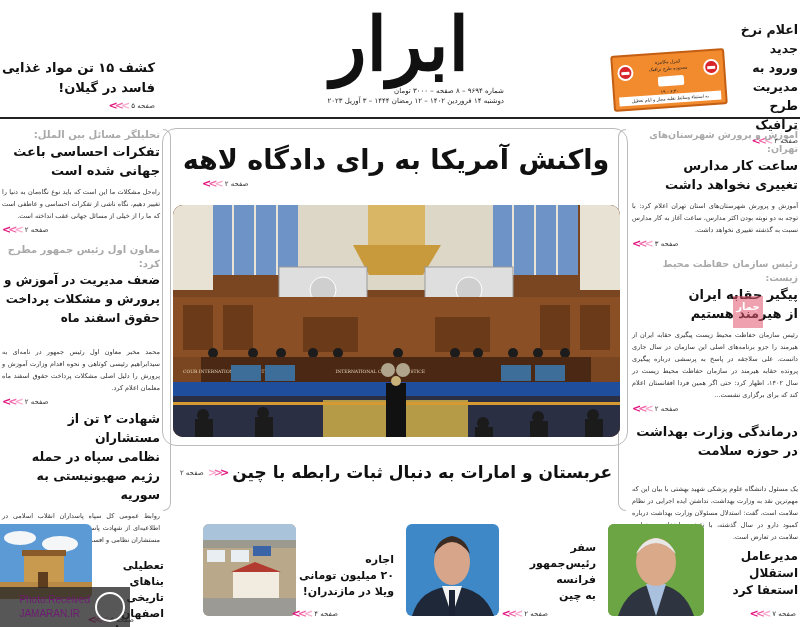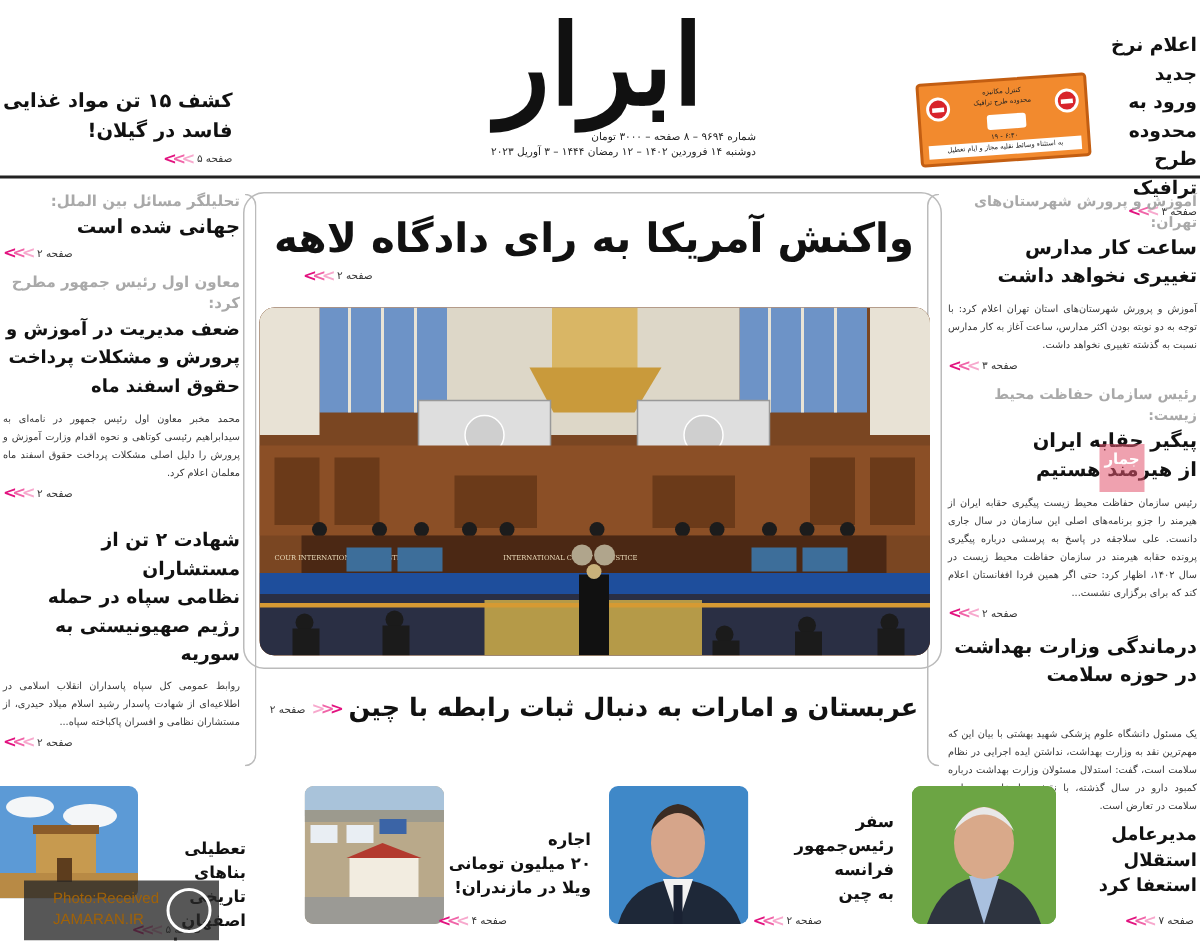--- a/index.html
+++ b/index.html
@@ -32,21 +32,21 @@
   .sign .strip { position: absolute; left: 4px; right: 4px; bottom: 3px; height: 9px; background: #fff; font-size: 4.5px; line-height: 9px; text-align: center; color: #222; }
   .sign .cam { position: absolute; left: 44px; top: 22px; width: 26px; height: 10px; background: #fff; border-radius: 2px; }
 
   
   .main-box { left: 162px; top: 128px; width: 466px; height: 318px; border: 1px solid #bbb; border-radius: 14px; }
   .court { left: 173px; top: 205px; width: 447px; height: 232px; border-radius: 10px; overflow: hidden; background: #6e3f1f; }
   .side-sep-l { left: 163px; top: 129px; width: 8px; height: 382px; border: 1px solid #bbb; border-left: none; border-radius: 0 12px 12px 0; }
   .side-sep-r { left: 618px; top: 129px; width: 8px; height: 382px; border: 1px solid #bbb; border-right: none; border-radius: 12px 0 0 12px; }
 
   .thumb { border-radius: 6px; overflow: hidden; }
-  .watermark { left: 16px; top: 587px; width: 130px; height: 40px; background: rgba(40,40,40,0.78); color: #a16207; display: flex; align-items: center; }
+  .watermark { left: 0; top: 587px; width: 130px; height: 40px; background: rgba(40,40,40,0.78); color: #701a75; display: flex; align-items: center; }
   .wm-logo { width: 30px; height: 30px; border: 2px solid #fff; border-radius: 50%; margin: 0 5px; }
   .wm-text { font-family: "Liberation Sans", sans-serif; font-size: 10px; line-height: 14px; direction: ltr; text-align: left; }
   .stamp { left: 733px; top: 296px; width: 30px; height: 32px; background: rgba(226,83,110,0.55); color: #fff; font-size: 10px; font-weight: bold; text-align: center; line-height: 22px; }
 </style>
 </head>
 <body>
 
 <div class="abs logo">ابرار</div>
 <div class="abs issue">
   <div>شماره ۹۶۹۴ – ۸ صفحه – ۳۰۰۰ تومان</div>
@@ -73,21 +73,21 @@
     <div>محدوده طرح ترافیک</div>
   </div>
   <div class="cam"></div>
   <div class="txt" style="top:34px;">۶:۳۰ - ۱۹</div>
   <div class="strip">به استثناء وسائط نقلیه مجاز و ایام تعطیل</div>
 </div>
 <div class="abs" style="left:728px; top:20px; width:70px;">
   <div class="h-bold" style="font-size:12.5px; line-height:19px; text-align:right;">
     <div>اعلام نرخ جدید</div>
     <div>ورود به</div>
-    <div>محدوده</div>
+    <div>مدیریت</div>
     <div>طرح ترافیک</div>
   </div>
   <div class="page-ref" style="margin-top:1px;">
     <span>صفحه ۳</span>
     <span class="chev">
         <span>&lt;</span>
         <span>&lt;</span>
         <span>&lt;</span>
       </span>
   </div>
@@ -205,51 +205,53 @@
       </span>
   </span>
   <span class="h-bold" style="font-size:17px; direction:rtl;">عربستان و امارات به دنبال ثبات رابطه با چین</span>
 </div>
 
 <div class="abs" style="left:2px; top:128px; width:158px; text-align:right;">
 
   <div>
     <div class="kicker">تحلیلگر مسائل بین الملل:</div>
     <div class="h-bold" style="font-size:13px; line-height:19px;">
+      <div>تفکرات احساسی باعث</div>
       <div>جهانی شده است</div>
     </div>
+    <div class="body-text" style="margin-top:6px;">راه‌حل مشکلات ما این است که باید نوع نگاه‌مان به دنیا را تغییر دهیم، نگاه ناشی از تفکرات احساسی و عاطفی است که ما را از خیلی از مسائل جهانی عقب انداخته است.</div>
     <div class="page-ref" style="direction:ltr; margin-top:2px;">
       <span class="chev">
           <span>&lt;</span>
           <span>&lt;</span>
           <span>&lt;</span>
         </span>
       <span>صفحه ۲</span>
     </div>
   </div>
 
   <div style="margin-top:8px;">
     <div class="kicker">معاون اول رئیس جمهور مطرح کرد:</div>
     <div class="h-bold" style="font-size:12px; line-height:19px;">
       <div>ضعف مدیریت در آموزش و</div>
       <div>پرورش و مشکلات پرداخت</div>
       <div>حقوق اسفند ماه</div>
     </div>
-    <div class="body-text" style="margin-top:6px;">محمد مخبر معاون اول رئیس جمهور در نامه‌ای به سیدابراهیم رئیسی کوتاهی و نحوه اقدام وزارت آموزش و پرورش را دلیل اصلی مشکلات پرداخت حقوق اسفند ماه معلمان اعلام کرد.</div>
+    <div class="body-text" style="margin-top:18px;">محمد مخبر معاون اول رئیس جمهور در نامه‌ای به سیدابراهیم رئیسی کوتاهی و نحوه اقدام وزارت آموزش و پرورش را دلیل اصلی مشکلات پرداخت حقوق اسفند ماه معلمان اعلام کرد.</div>
     <div class="page-ref" style="direction:ltr; margin-top:2px;">
       <span class="chev">
           <span>&lt;</span>
           <span>&lt;</span>
           <span>&lt;</span>
         </span>
       <span>صفحه ۲</span>
     </div>
   </div>
 
-  <div style="margin-top:16px;">
+  <div style="margin-top:2px;">
     <div class="h-bold" style="font-size:12.5px; line-height:19px;">
       <div>شهادت ۲ تن از مستشاران</div>
       <div>نظامی سپاه در حمله</div>
       <div>رژیم صهیونیستی به سوریه</div>
     </div>
     <div class="body-text" style="margin-top:6px;">روابط عمومی کل سپاه پاسداران انقلاب اسلامی در اطلاعیه‌ای از شهادت پاسدار رشید اسلام میلاد حیدری، از مستشاران نظامی و افسران پاکباخته سپاه...</div>
     <div class="page-ref" style="direction:ltr; margin-top:2px;">
       <span class="chev">
           <span>&lt;</span>
           <span>&lt;</span>

